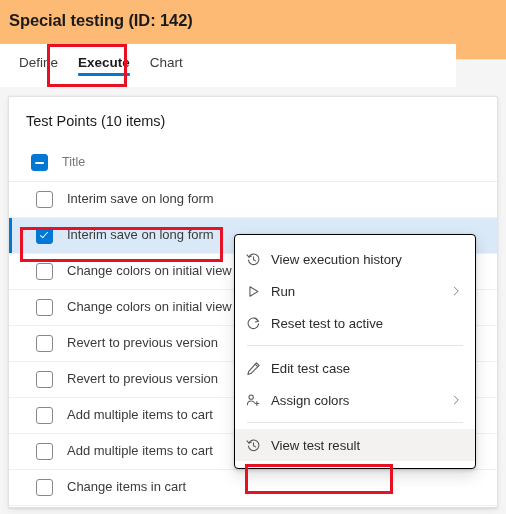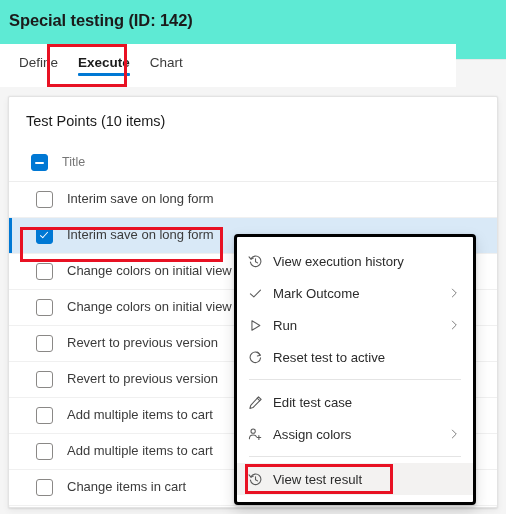--- a/index.html
+++ b/index.html
@@ -21,21 +21,21 @@
     box-sizing: border-box;
   }
 
   
   .header {
     position: absolute;
     left: 0;
     top: 0;
     width: 506px;
     height: 60px;
-    background: #5eead4;
+    background: #fdba74;
     border-bottom: 1px solid #e8e8e8;
     box-sizing: border-box;
   }
   .header-title {
     position: absolute;
     left: 9px;
     top: 11px;
     font-size: 16.5px;
     font-weight: bold;
     color: #1b1b1b;
@@ -235,21 +235,21 @@
     z-index: 40;
   }
 
   
   .ctxmenu {
     position: absolute;
     left: 234px;
     top: 234px;
     width: 242px;
     background: #ffffff;
-    border: 3px solid #000000;
+    border: 1px solid #000000;
     border-radius: 4px;
     box-sizing: border-box;
     box-shadow: 0 1.2px 3.6px rgba(0,0,0,0.13), 0 6.4px 14.4px rgba(0,0,0,0.13);
     padding: 8px 0 7px 0;
     z-index: 30;
   }
   .mi {
     position: relative;
     height: 32px;
     display: flex;
@@ -376,33 +376,20 @@
             <path stroke="currentColor" fill="none" stroke-width="1.15" stroke-linecap="round" stroke-linejoin="round" d="M1.1 3.0 L3.1 5.5 L5.7 4.4"></path>
             <path stroke="currentColor" fill="none" stroke-width="1.15" stroke-linecap="round" stroke-linejoin="round" d="M8 5.1 L8 8.2 L10.2 9.5"></path>
           </svg>
         </span>
         <span class="mi-label">View execution history</span>
         <span class="mi-chevron"></span>
       </div>
       <div class="mi">
         <span class="mi-icon">
           <svg width="15" height="15" viewBox="0 0 16 16">
-            <path stroke="currentColor" fill="none" stroke-width="1.15" stroke-linecap="round" stroke-linejoin="round" d="M2.6 8.4 L6.2 11.7 L13.3 4.4"></path>
-          </svg>
-        </span>
-        <span class="mi-label">Mark Outcome</span>
-        <span class="mi-chevron">
-          <svg width="12" height="12" viewBox="0 0 16 16">
-            <path stroke="currentColor" fill="none" stroke-width="1.15" stroke-linecap="round" stroke-linejoin="round" d="M5.8 2.8 L11.0 8 L5.8 13.2"></path>
-          </svg>
-        </span>
-      </div>
-      <div class="mi">
-        <span class="mi-icon">
-          <svg width="15" height="15" viewBox="0 0 16 16">
             <path stroke="currentColor" fill="none" stroke-width="1.15" stroke-linecap="round" stroke-linejoin="round" d="M4.2 2.9 L12.6 8 L4.2 13.1 Z"></path>
           </svg>
         </span>
         <span class="mi-label">Run</span>
         <span class="mi-chevron">
           <svg width="12" height="12" viewBox="0 0 16 16">
             <path stroke="currentColor" fill="none" stroke-width="1.15" stroke-linecap="round" stroke-linejoin="round" d="M5.8 2.8 L11.0 8 L5.8 13.2"></path>
           </svg>
         </span>
       </div>

